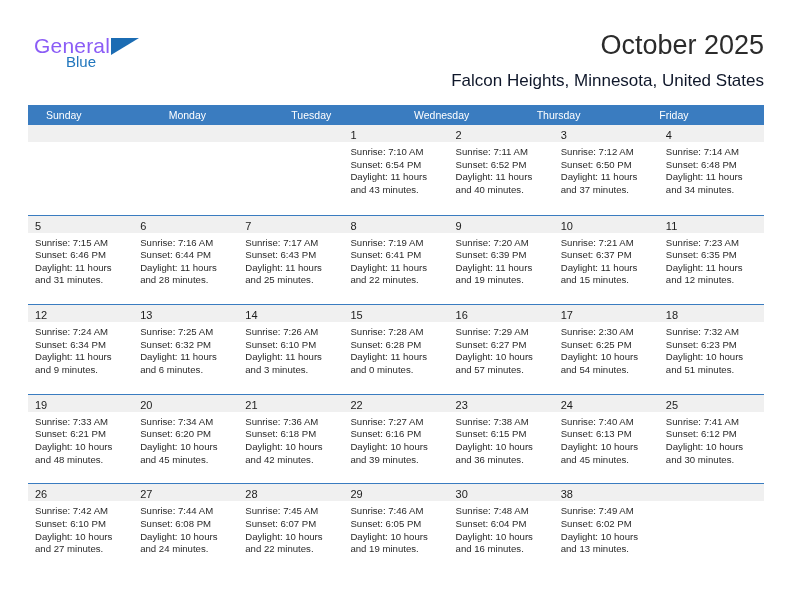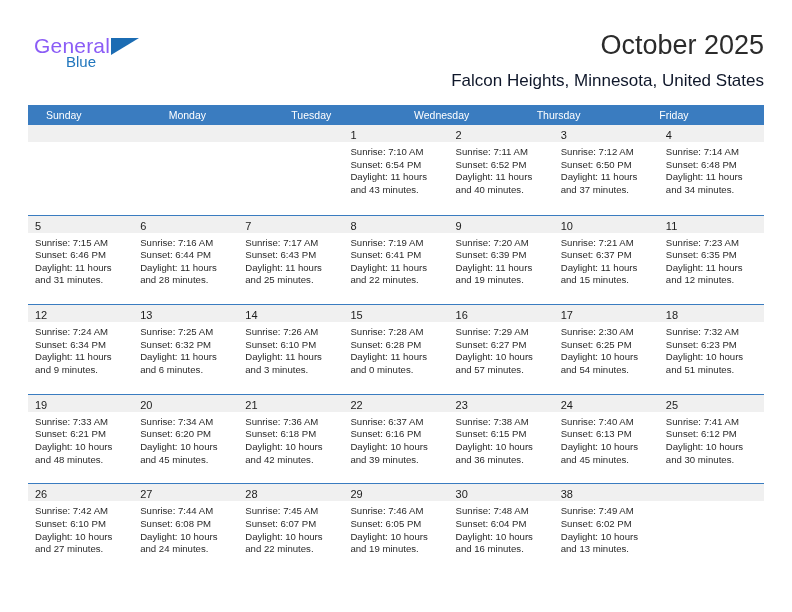--- a/index.html
+++ b/index.html
@@ -396,21 +396,21 @@
             <div class="day-info">
               <div>Sunrise: 7:36 AM</div>
               <div>Sunset: 6:18 PM</div>
               <div>Daylight: 10 hours</div>
               <div>and 42 minutes.</div>
             </div>
           </div>
           <div class="day-cell">
             <div class="day-num-band"><span class="day-num">22</span></div>
             <div class="day-info">
-              <div>Sunrise: 6:37 AM</div>
+              <div>Sunrise: 7:27 AM</div>
               <div>Sunset: 6:16 PM</div>
               <div>Daylight: 10 hours</div>
               <div>and 39 minutes.</div>
             </div>
           </div>
           <div class="day-cell">
             <div class="day-num-band"><span class="day-num">23</span></div>
             <div class="day-info">
               <div>Sunrise: 7:38 AM</div>
               <div>Sunset: 6:15 PM</div>

